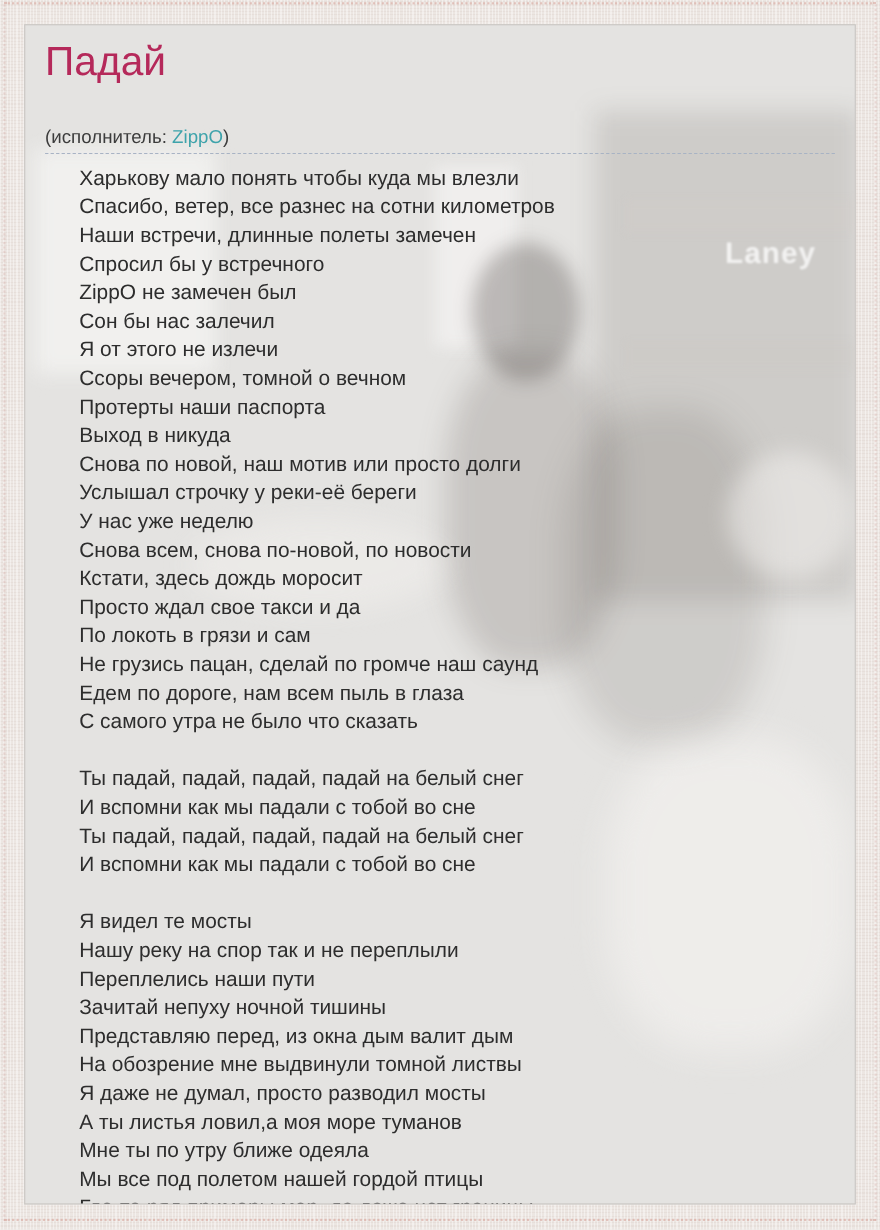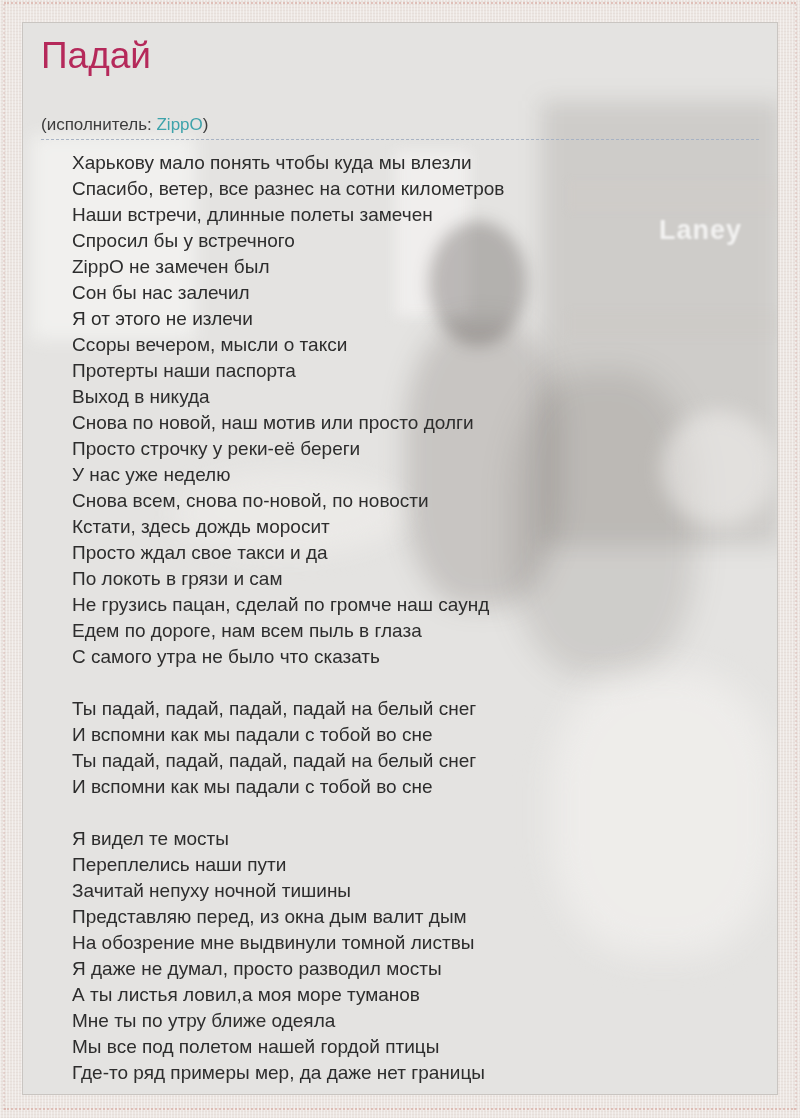--- a/index.html
+++ b/index.html
@@ -151,40 +151,41 @@
       <div class="artist-line"><span>(исполнитель: </span><a class="artist-link">ZippO</a><span>)</span></div>
       <div class="separator"></div>
       <div class="lyrics">
           <div class="lyric-line">Харькову мало понять чтобы куда мы влезли</div>
           <div class="lyric-line">Спасибо, ветер, все разнес на сотни километров</div>
           <div class="lyric-line">Наши встречи, длинные полеты замечен</div>
           <div class="lyric-line">Спросил бы у встречного</div>
           <div class="lyric-line">ZippO не замечен был</div>
           <div class="lyric-line">Сон бы нас залечил</div>
           <div class="lyric-line">Я от этого не излечи</div>
-          <div class="lyric-line">Ссоры вечером, мысли о такси</div>
+          <div class="lyric-line">Ссоры вечером, томной о вечном</div>
           <div class="lyric-line">Протерты наши паспорта</div>
           <div class="lyric-line">Выход в никуда</div>
           <div class="lyric-line">Снова по новой, наш мотив или просто долги</div>
-          <div class="lyric-line">Просто строчку у реки-её береги</div>
+          <div class="lyric-line">Услышал строчку у реки-её береги</div>
           <div class="lyric-line">У нас уже неделю</div>
           <div class="lyric-line">Снова всем, снова по-новой, по новости</div>
           <div class="lyric-line">Кстати, здесь дождь моросит</div>
           <div class="lyric-line">Просто ждал свое такси и да</div>
           <div class="lyric-line">По локоть в грязи и сам</div>
           <div class="lyric-line">Не грузись пацан, сделай по громче наш саунд</div>
           <div class="lyric-line">Едем по дороге, нам всем пыль в глаза</div>
           <div class="lyric-line">С самого утра не было что сказать</div>
           <div class="lyric-line">&nbsp;</div>
           <div class="lyric-line">Ты падай, падай, падай, падай на белый снег</div>
           <div class="lyric-line">И вспомни как мы падали с тобой во сне</div>
           <div class="lyric-line">Ты падай, падай, падай, падай на белый снег</div>
           <div class="lyric-line">И вспомни как мы падали с тобой во сне</div>
           <div class="lyric-line">&nbsp;</div>
           <div class="lyric-line">Я видел те мосты</div>
+          <div class="lyric-line">Нашу реку на спор так и не переплыли</div>
           <div class="lyric-line">Переплелись наши пути</div>
           <div class="lyric-line">Зачитай непуху ночной тишины</div>
           <div class="lyric-line">Представляю перед, из окна дым валит дым</div>
           <div class="lyric-line">На обозрение мне выдвинули томной листвы</div>
           <div class="lyric-line">Я даже не думал, просто разводил мосты</div>
           <div class="lyric-line">А ты листья ловил,а моя море туманов</div>
           <div class="lyric-line">Мне ты по утру ближе одеяла</div>
           <div class="lyric-line">Мы все под полетом нашей гордой птицы</div>
           <div class="lyric-line">Где-то ряд примеры мер, да даже нет границы</div>
         </div>

